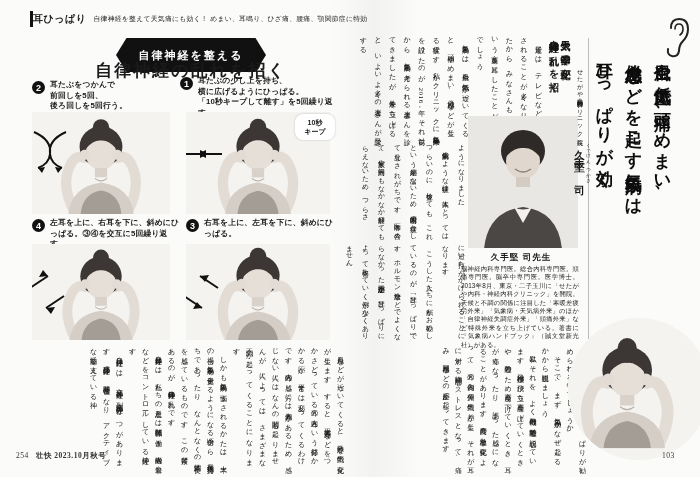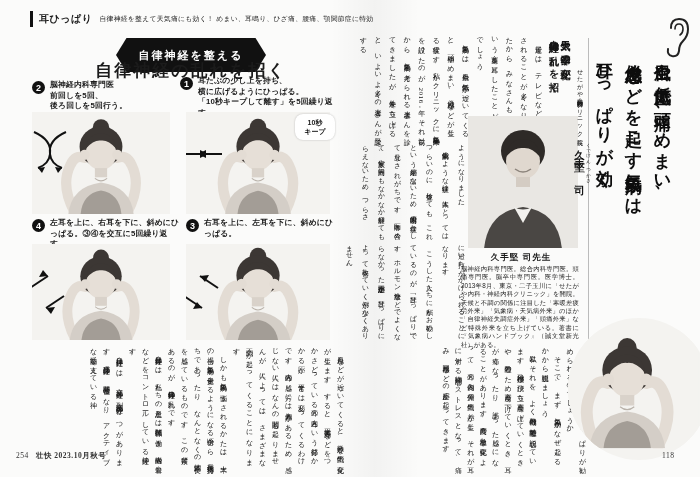--- a/index.html
+++ b/index.html
@@ -2,21 +2,21 @@
 <html lang="ja"><head>
 <meta charset="utf-8">
 <style>
   html,body{margin:0;padding:0;background:#d8d6d2;}
   #spread{position:relative;width:700px;height:477px;margin:0 auto;background:#fbfbfa;overflow:hidden;
           font-family:"Liberation Sans",sans-serif;color:#1b1b1b;}
   #spread::after{content:"";position:absolute;left:330px;top:0;width:90px;height:100%;
           background:linear-gradient(90deg,rgba(0,0,0,0) 0%,rgba(0,0,0,.035) 50%,rgba(0,0,0,0) 100%);pointer-events:none;}
   .abs{position:absolute;}
   
-  .kicker{left:30px;top:11px;border-left:3px solid #111;padding-left:6px;height:16px;display:flex;align-items:center;gap:7px;white-space:nowrap;}
+  .kicker{left:30px;top:11px;border-left:3px solid #111;height:16px;display:flex;align-items:center;gap:7px;white-space:nowrap;}
   .kicker b{font-size:10px;letter-spacing:.5px;}
   .kicker span{font-size:6.8px;letter-spacing:.3px;color:#222;}
   .banner{left:116px;top:38px;width:150px;height:34px;background:#111;color:#fff;
           display:flex;align-items:center;justify-content:center;font-weight:bold;font-size:11px;letter-spacing:2px;
           clip-path:polygon(0 50%,7% 0,93% 0,100% 50%,93% 100%,7% 100%);}
   .howto-heading{left:60px;top:59px;width:262px;text-align:center;font-size:17px;font-weight:bold;letter-spacing:2px;}
   .step{display:flex;gap:5px;align-items:flex-start;}
   .step .n{flex:0 0 13px;width:13px;height:13px;border-radius:50%;background:#111;color:#fff;font-size:9px;font-weight:bold;
            display:flex;align-items:center;justify-content:center;margin-top:1px;}
   .step .t{font-size:7.8px;font-weight:bold;line-height:10.5px;white-space:pre-line;letter-spacing:.2px;}
@@ -83,21 +83,21 @@
   <div class="abs kicker">
     <b>耳ひっぱり</b>
     <span>自律神経を整えて天気痛にも効く！ めまい、耳鳴り、ひざ痛、腰痛、顎関節症に特効</span>
   </div>
 
   <div class="abs banner">自律神経を整える</div>
   <div class="abs howto-heading">自律神経の乱れを招く</div>
 
   <div class="abs step" style="left:32px;top:80px;width:142px;">
     <div class="n">2</div>
-    <div class="t">脳神経内科専門医
+    <div class="t">耳たぶをつかんで
 前回しを5回、
 後ろ回しを5回行う。</div>
   </div>
 
   <div class="abs step" style="left:180px;top:76px;width:160px;">
     <div class="n">1</div>
     <div class="t">耳たぶの少し上を持ち、
 横に広げるようにひっぱる。
 「10秒キープして離す」を5回繰り返す。</div>
   </div>
@@ -218,16 +218,16 @@
 　そこで、まず、気象病がなぜ起こるかから説明しましょう。
 　私はそれを、よく飛行機の離着陸で説明しています。飛行機が飛び立ち高度を上げていくときや、着陸のため高度を下げていくとき、耳が痛くなったり、詰まった感じになることがあります。高度の急激な変化によって、耳の内側と外側で気圧の差が生じ、それが耳に対する物理的なストレスとなって、痛み、耳閉感などの反応が起こってきます。</div>
 
   <div class="abs circle-photo" style="left:568px;top:318px;width:142px;height:142px;">
     <svg viewBox="10 0 120 100">
         <use href="#sym-woman"></use>
       </svg>
   </div>
 
   <div class="abs folio" style="left:662px;top:451px;">
-    <span>118</span>
+    <span>103</span>
   </div>
 
 </div>
 
 </body></html>

